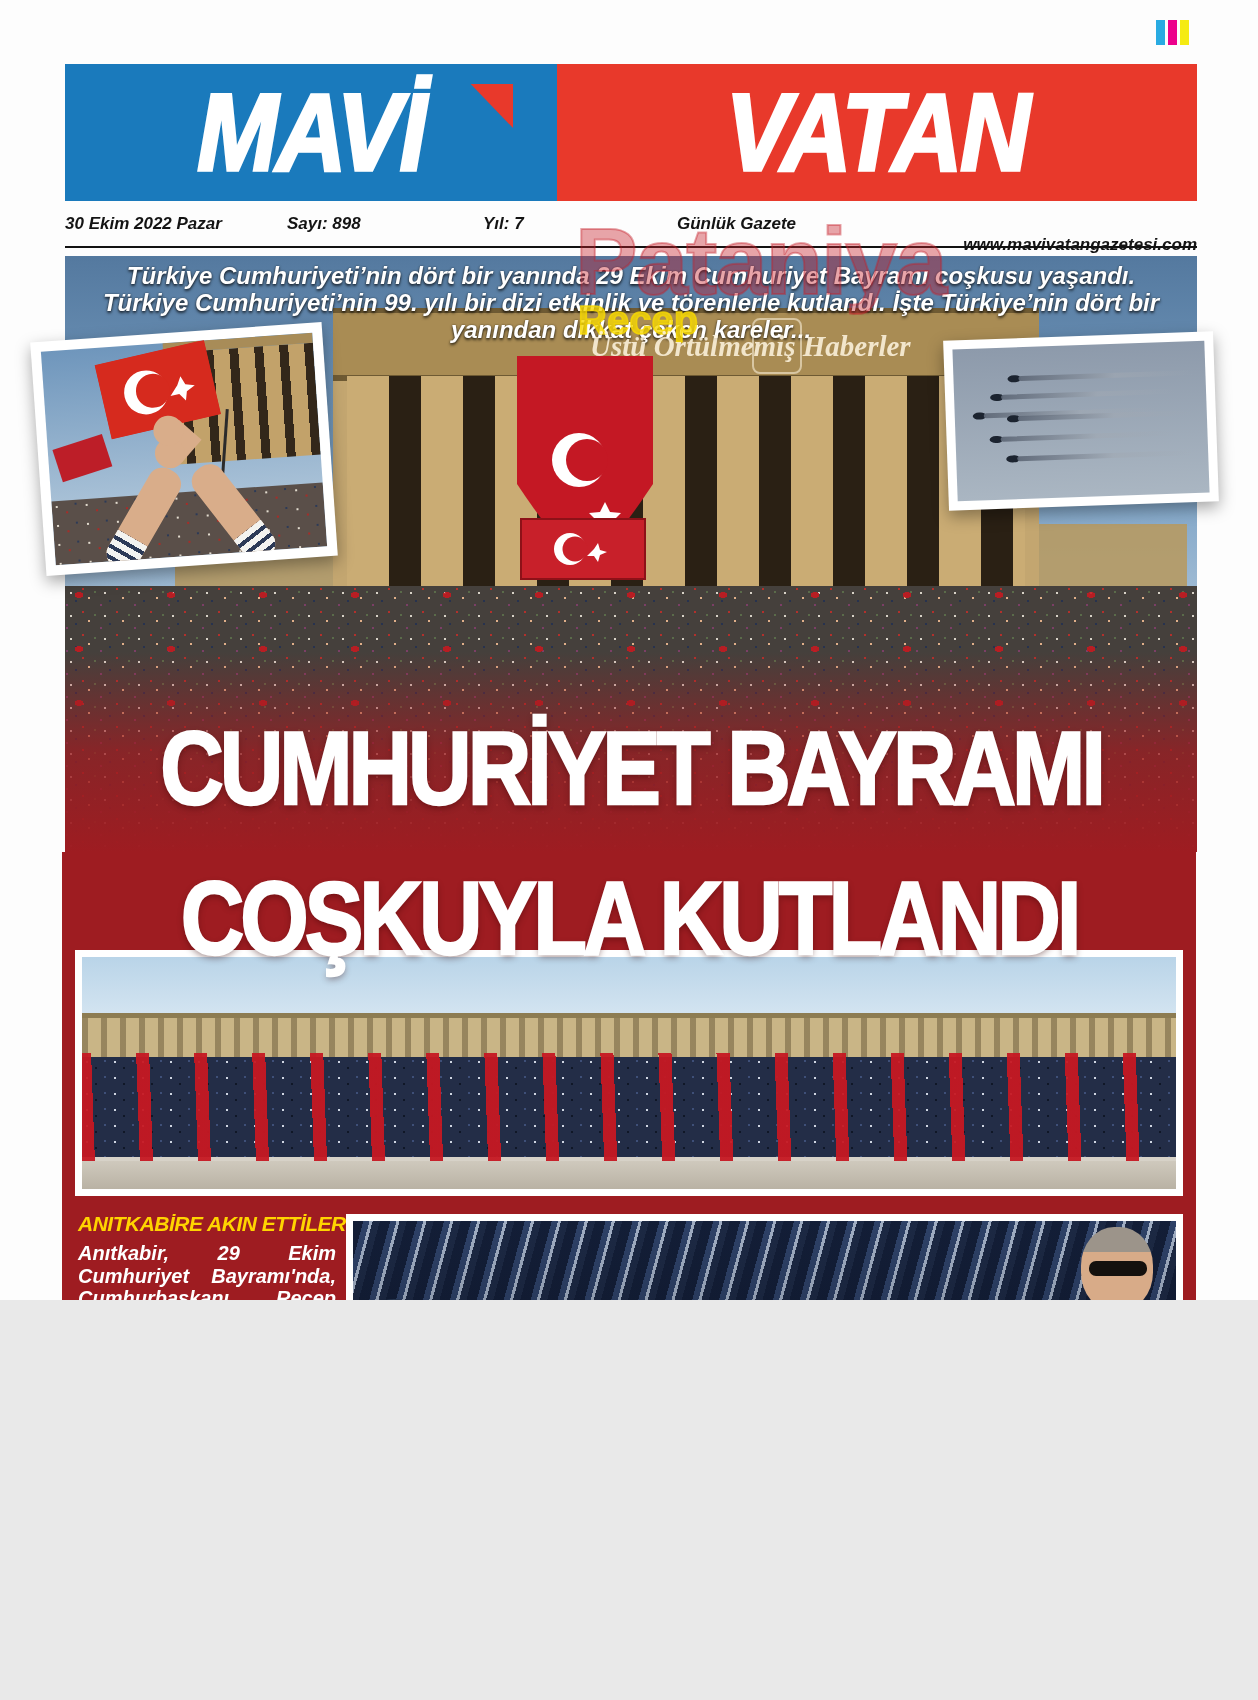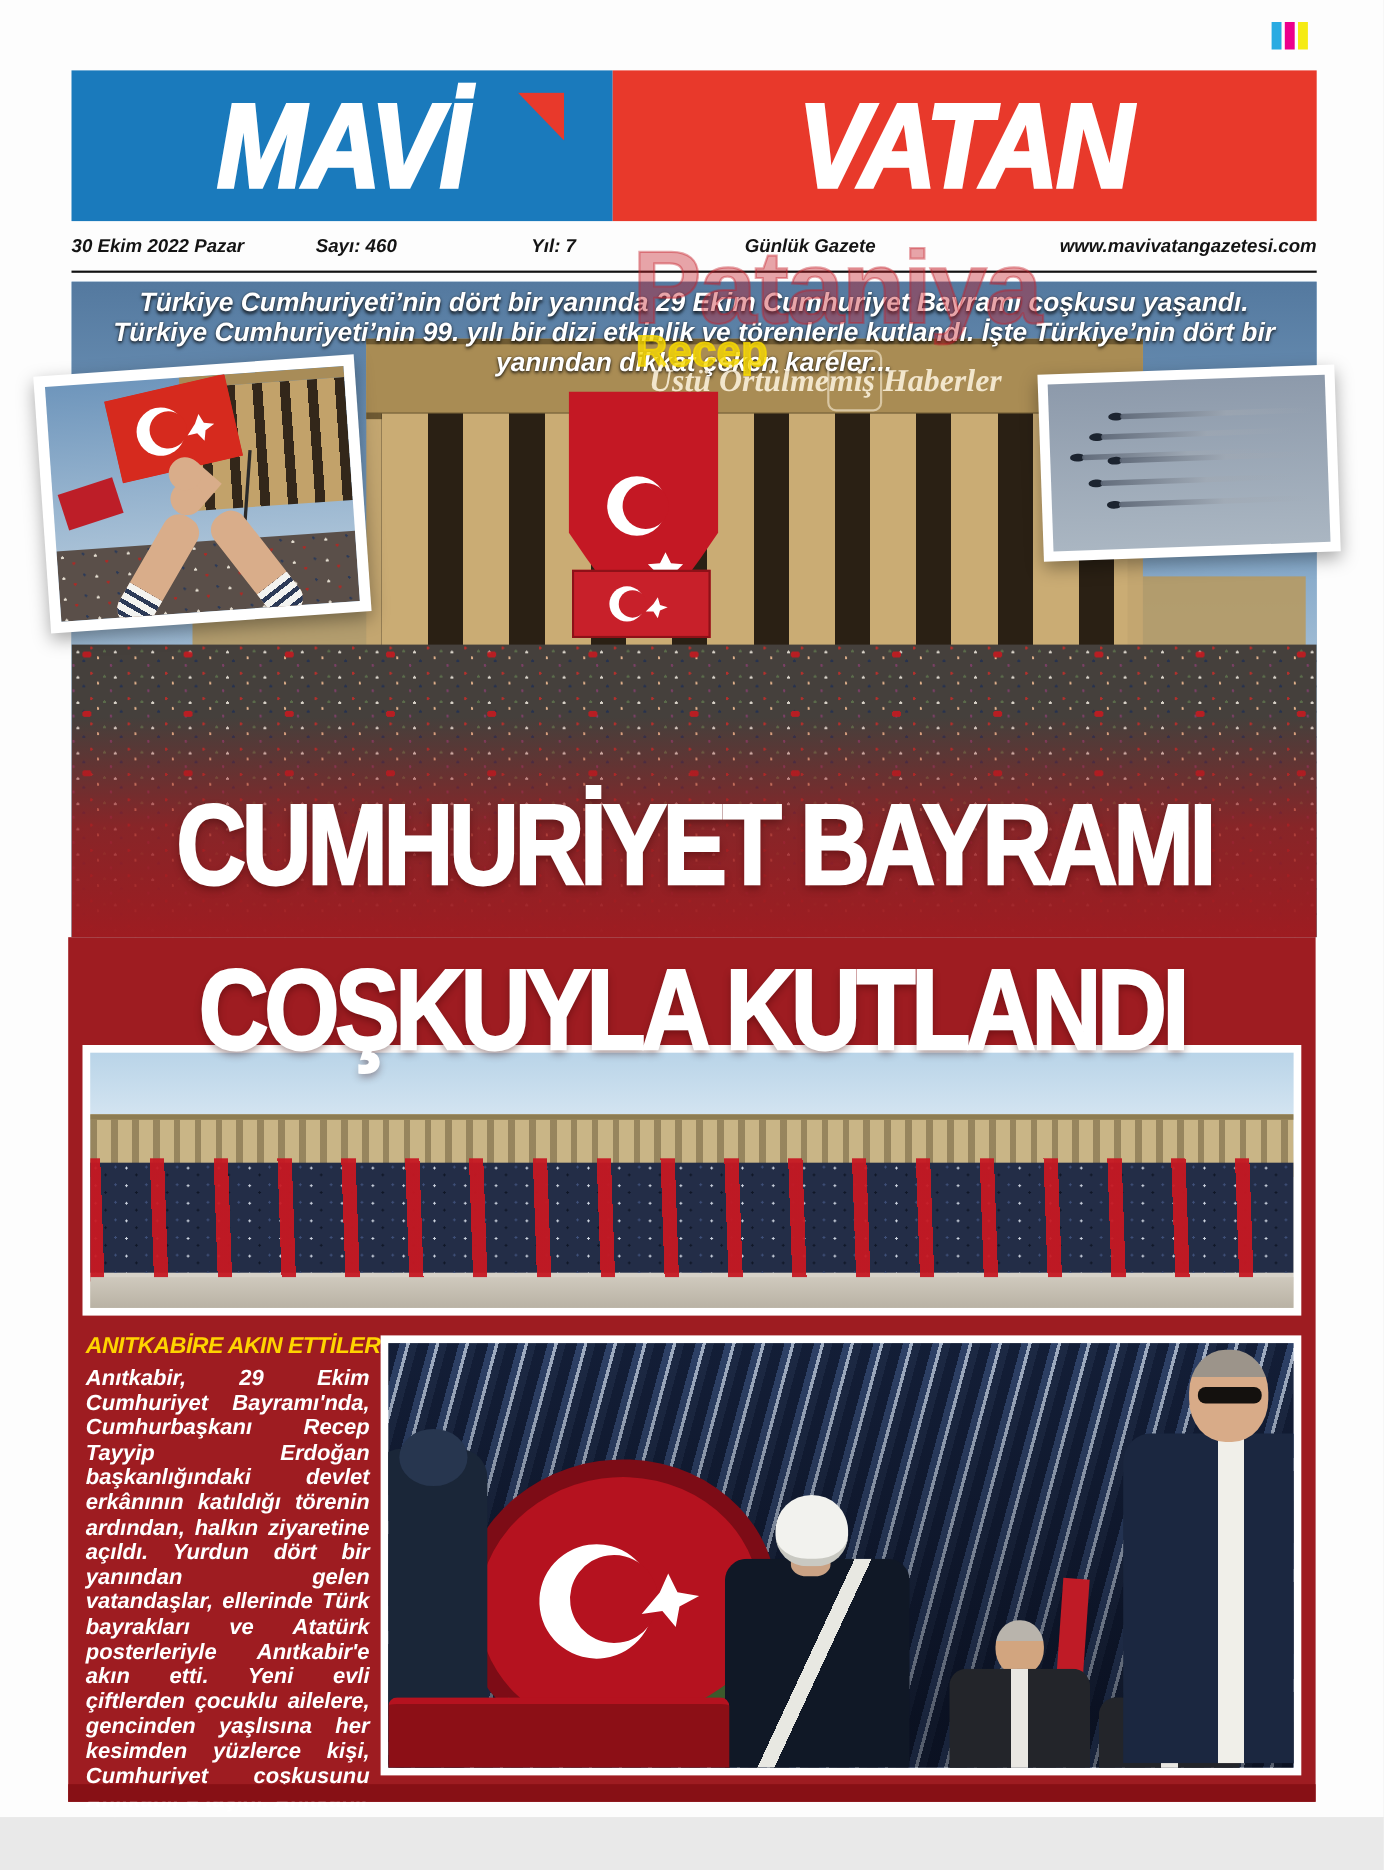--- a/index.html
+++ b/index.html
@@ -1,16 +1,16 @@
 <!DOCTYPE html>
 <html><head>
 <meta charset="utf-8">
 <style>
   html,body{margin:0;padding:0;background:#e9e9e9;}
-  #page{position:relative;width:1258px;height:1652px;margin:0 auto;background:#fdfdfd;
+  #page{position:relative;width:1258px;height:1300px;margin:0 auto;background:#fdfdfd;
         font-family:"Liberation Sans",sans-serif;overflow:hidden;}
 
   
   .reg-bars{position:absolute;left:1156px;top:20px;display:flex;gap:3px;}
   .reg-bars span{width:9px;height:25px;display:block;}
   .bar-c{background:#29abe2;} .bar-m{background:#ec008c;} .bar-y{background:#f5eb13;}
 
   
   .masthead{position:absolute;left:65px;top:64px;width:1132px;height:137px;display:flex;}
   .m-box{display:flex;align-items:center;justify-content:center;height:100%;position:relative;}
@@ -19,21 +19,21 @@
   .m-word{color:#fff;font-style:italic;font-weight:700;font-size:97px;letter-spacing:-2px;
           -webkit-text-stroke:3px #fff;transform:scaleY(1.12);white-space:nowrap;}
   .m-notch{position:absolute;right:44px;top:20px;width:46px;height:44px;background:#e8392b;
            clip-path:polygon(100% 0,8% 0,100% 100%);}
 
   
   .dateline{position:absolute;left:65px;top:210px;width:1132px;height:32px;
             font-style:italic;font-weight:700;font-size:17px;color:#141414;}
   .dateline span{position:absolute;top:4px;white-space:nowrap;text-align:center;}
   .dl-date{left:0;} .dl-issue{left:222px;} .dl-year{left:418px;} .dl-type{left:612px;}
-  .dl-site{right:0;}
+  .dl-site{right:0;margin-top:21px;}
   .rule{position:absolute;left:65px;top:246px;width:1132px;height:2px;background:#121212;}
 
   
   .photo-main{position:absolute;left:65px;top:256px;width:1132px;height:596px;overflow:hidden;background:#7da3c6;}
   .sky{position:absolute;inset:0;background:linear-gradient(180deg,#54799f 0%,#7da3c6 38%,#a9c2d8 62%,#bccfdd 80%);}
   .building{position:absolute;left:268px;top:52px;width:706px;height:350px;background:#c3a670;}
   .entab{position:absolute;left:0;top:0;width:100%;height:62px;background:#a98c54;
          border-top:5px solid #6e5a33;border-bottom:6px solid #6e5a33;}
   .cols{position:absolute;left:14px;right:14px;top:68px;bottom:0;
         background:repeating-linear-gradient(90deg,#caac74 0 42px,#2a2014 42px 74px);}
@@ -195,21 +195,21 @@
       <span class="m-word">MAVİ</span>
       <span class="m-notch"></span>
     </div>
     <div class="m-box m-red">
       <span class="m-word">VATAN</span>
     </div>
   </div>
 
   <div class="dateline">
     <span class="dl-date">30 Ekim 2022 Pazar</span>
-    <span class="dl-issue">Sayı: 460</span>
+    <span class="dl-issue">Sayı: 898</span>
     <span class="dl-year">Yıl: 7</span>
     <span class="dl-type">Günlük Gazete</span>
     <span class="dl-site">www.mavivatangazetesi.com</span>
   </div>
   <div class="rule"></div>
 
   <div class="photo-main">
     <div class="sky"></div>
     <div class="wing wing-l"></div>
     <div class="wing wing-r"></div>

